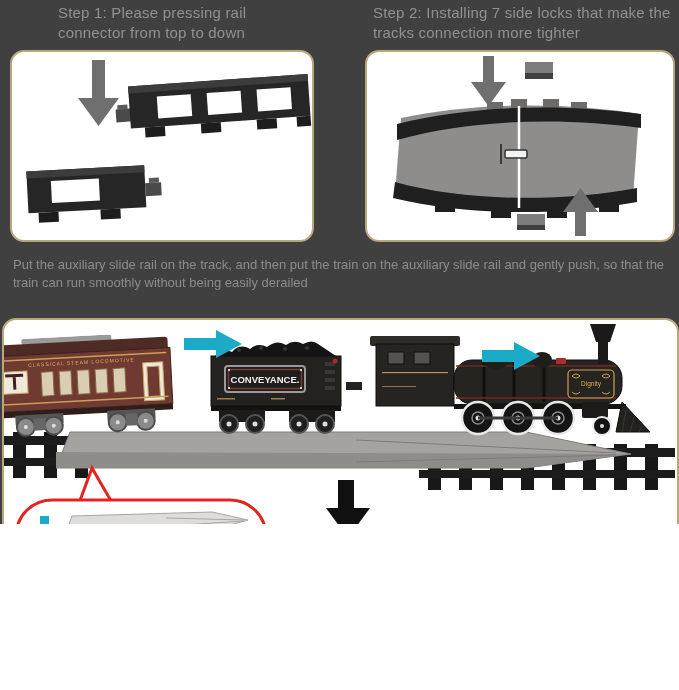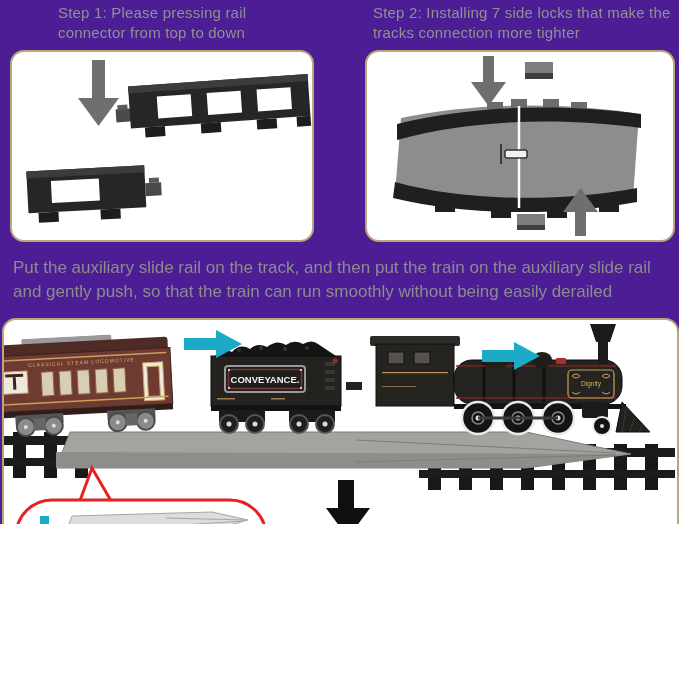--- a/index.html
+++ b/index.html
@@ -1,24 +1,24 @@
 <!DOCTYPE html>
 <html><head>
 <meta charset="utf-8">
 <style>
   html,body{margin:0;padding:0;background:#ffffff;}
   body{font-family:"Liberation Sans", sans-serif;}
-  .page{position:relative;width:679px;height:524px;background:#4c1d95;overflow:hidden;text-decoration:underline;}
+  .page{position:relative;width:679px;height:524px;background:#404040;overflow:hidden;text-decoration:underline;}
   .step-label{position:absolute;color:#919191;font-size:15px;line-height:1.34;letter-spacing:.2px;}
   .step1{left:58px;top:3px;width:232px;}
   .step2{left:373px;top:3px;width:300px;}
   .panel{position:absolute;border:2px solid #b9a87c;border-radius:14px;background:#ffffff;overflow:hidden;}
   .panel1{left:10px;top:50px;width:300px;height:188px;}
   .panel2{left:365px;top:50px;width:306px;height:188px;}
-  .instruction{position:absolute;left:13px;top:256px;width:656px;color:#8c8c8c;font-size:17px;line-height:1.42;}
+  .instruction{position:absolute;left:13px;top:256px;width:656px;color:#8c8c8c;font-size:13px;line-height:1.42;}
   .panel-main{left:2px;top:318px;width:673px;height:368px;}
   svg{display:block;}
   svg text{font-family:"Liberation Sans", sans-serif;}
 </style>
 </head>
 <body>
 
 <div class="page">
 
   <div class="step-label step1">Step 1: Please pressing rail connector from top to down</div>

